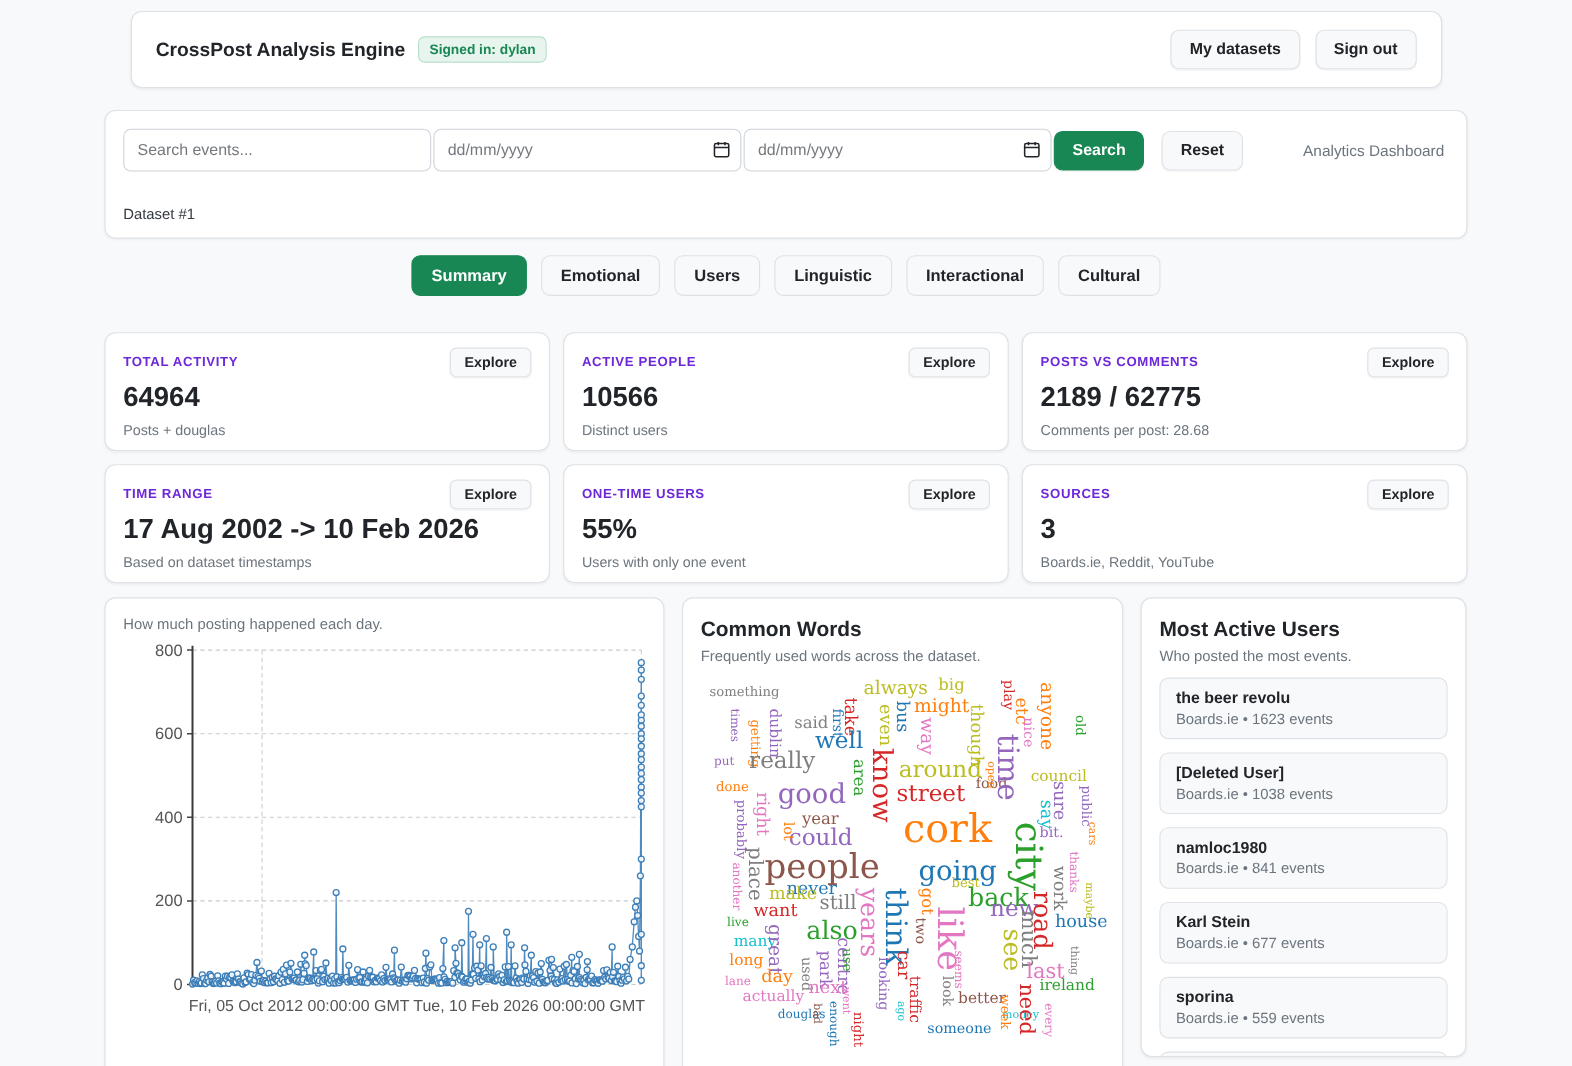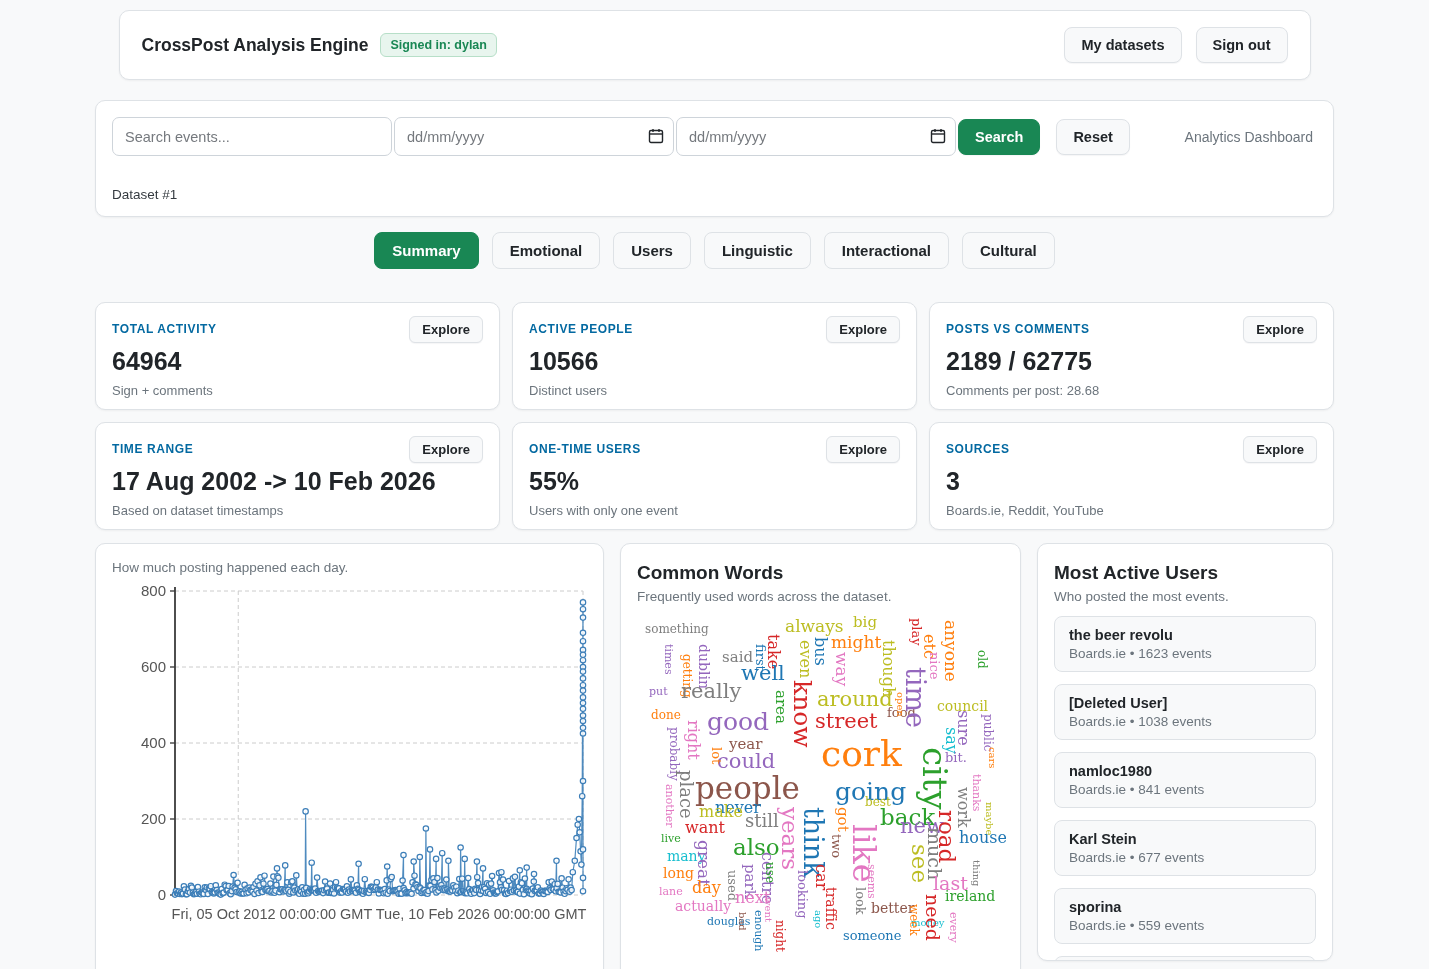--- a/index.html
+++ b/index.html
@@ -31,21 +31,21 @@
   .dataset-label{margin-top:31px;font-size:13.5px;color:#343a40}
   
   .tabs{display:flex;justify-content:center;gap:13px;margin-top:15px}
   .tab{padding:9px 17px;font-size:15px;font-weight:bold;border-radius:8px;border:1px solid #dee2e6;
        background:#f8f9fa;color:#212529;cursor:pointer;font-family:"Liberation Sans",sans-serif}
   .tab.active{background:#198754;border-color:#198754;color:#fff}
   
   .stats-grid{width:1239px;margin:33px auto 0;display:grid;grid-template-columns:repeat(3,1fr);gap:12px}
   .stat-card{padding:13px 16px;height:108px}
   .stat-head{display:flex;justify-content:space-between;align-items:flex-start}
-  .stat-label{font-size:12px;font-weight:bold;letter-spacing:.6px;color:#0369a1;padding-top:6px}
+  .stat-label{font-size:12px;font-weight:bold;letter-spacing:.6px;color:#6d28d9;padding-top:6px}
   .btn-sm{padding:5px 12px;font-size:13px;border-radius:6px}
   .stat-value{font-size:25px;font-weight:bold;margin-top:4px}
   .stat-sub{font-size:13px;color:#6c757d;margin-top:7px}
   
   .charts-row{width:1239px;margin:13px auto 0;display:flex;gap:16px;align-items:flex-start}
   .panel{padding:16px}
   .panel h2{font-size:19px;font-weight:bold;margin:2px 0 5px}
   .panel .psub{font-size:13.5px;color:#6c757d;margin:0 0 6px}
   .activity-panel{width:509px;height:436px}
   .words-panel{width:401px;height:436px}
@@ -107,21 +107,21 @@
     <button class="tab">Cultural</button>
   </div>
 
 <div class="stats-grid">
     <div class="card stat-card">
       <div class="stat-head">
         <span class="stat-label">TOTAL ACTIVITY</span>
         <button class="btn btn-sm">Explore</button>
       </div>
       <div class="stat-value">64964</div>
-      <div class="stat-sub">Sign + comments</div>
+      <div class="stat-sub">Posts + douglas</div>
     </div>
     <div class="card stat-card">
       <div class="stat-head">
         <span class="stat-label">ACTIVE PEOPLE</span>
         <button class="btn btn-sm">Explore</button>
       </div>
       <div class="stat-value">10566</div>
       <div class="stat-sub">Distinct users</div>
     </div>
     <div class="card stat-card">

